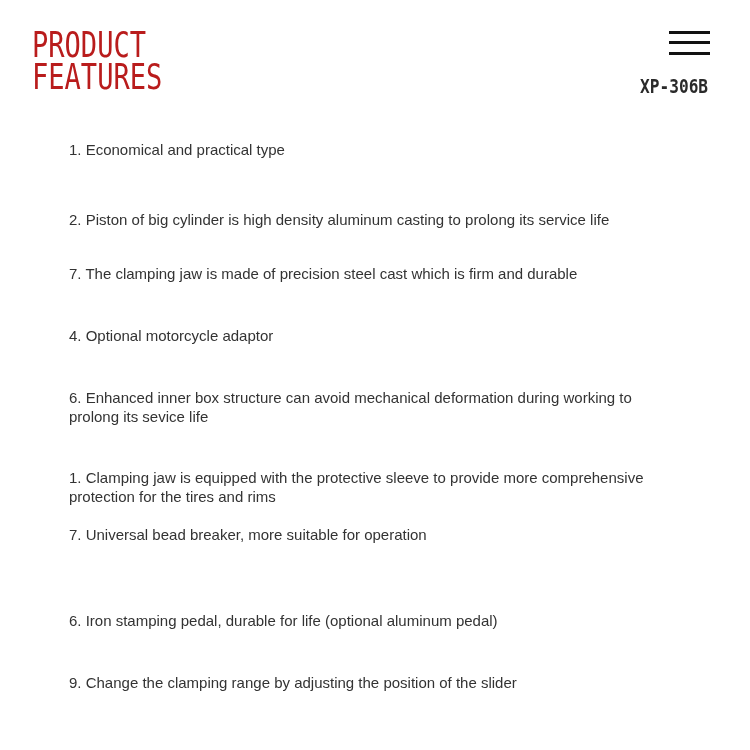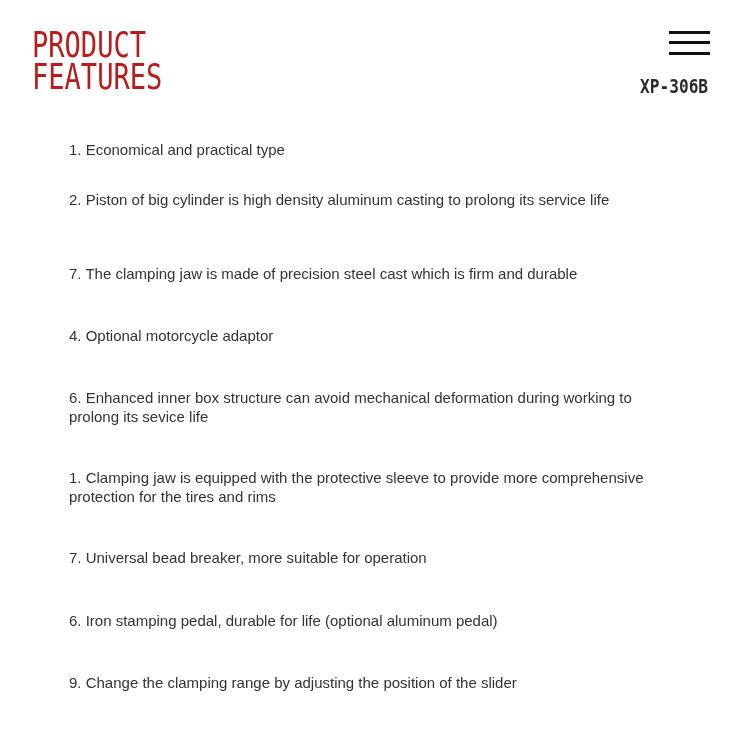--- a/index.html
+++ b/index.html
@@ -26,21 +26,21 @@
 <div class="menu">
   <span></span>
   <span></span>
   <span></span>
 </div>
 
 <div class="model">XP-306B</div>
 
 <ul class="features">
   <li style="top:0px">1. Economical and practical type</li>
-  <li style="top:50px">2. Piston of big cylinder is high density aluminum casting to prolong its service life</li>
+  <li style="top:70px">2. Piston of big cylinder is high density aluminum casting to prolong its service life</li>
   <li style="top:124px">7. The clamping jaw is made of precision steel cast which is firm and durable</li>
   <li style="top:186px">4. Optional motorcycle adaptor</li>
   <li style="top:248px; width:610px">6. Enhanced inner box structure can avoid mechanical deformation during working to prolong its sevice life</li>
   <li style="top:328px; width:625px">1. Clamping jaw is equipped with the protective sleeve to provide more comprehensive protection for the tires and rims</li>
-  <li style="top:408px">7. Universal bead breaker, more suitable for operation</li>
+  <li style="top:385px">7. Universal bead breaker, more suitable for operation</li>
   <li style="top:471px">6. Iron stamping pedal, durable for life (optional aluminum pedal)</li>
   <li style="top:533px">9. Change the clamping range by adjusting the position of the slider</li>
 </ul>
 
 </body></html>

